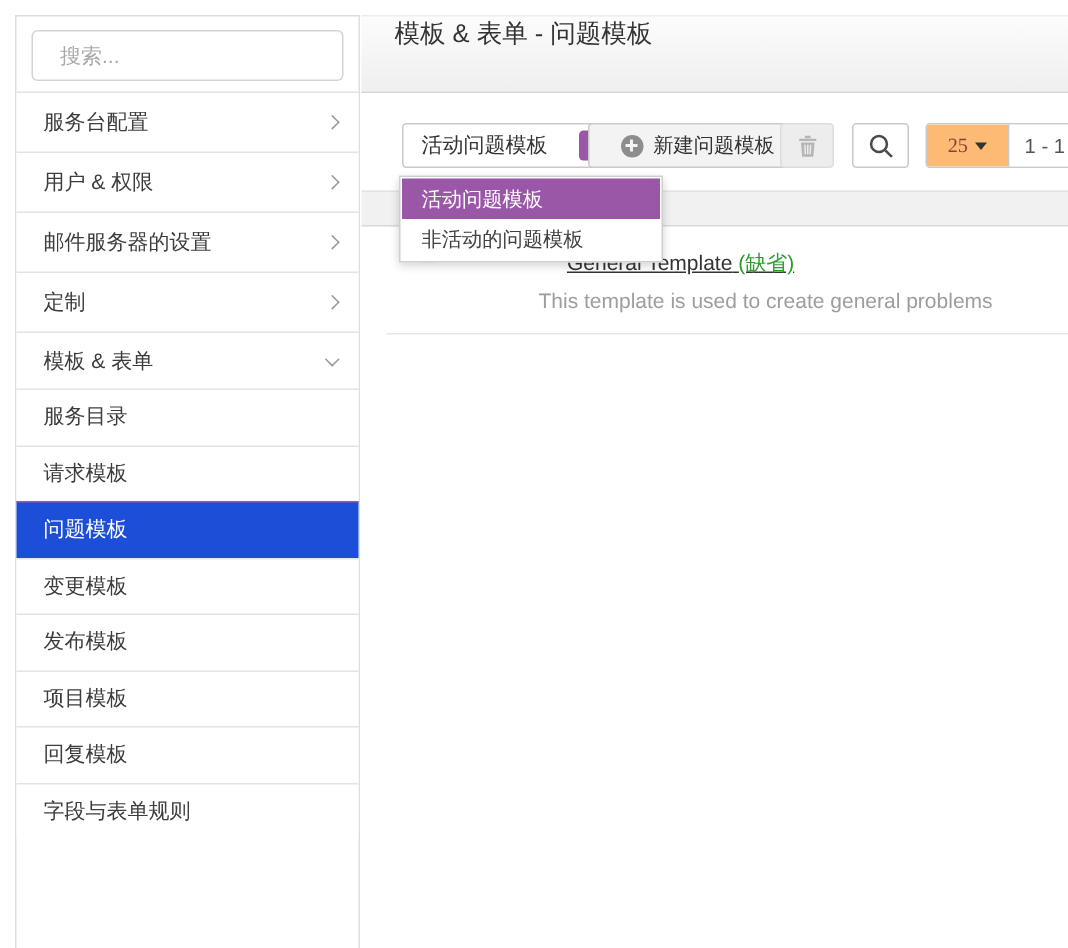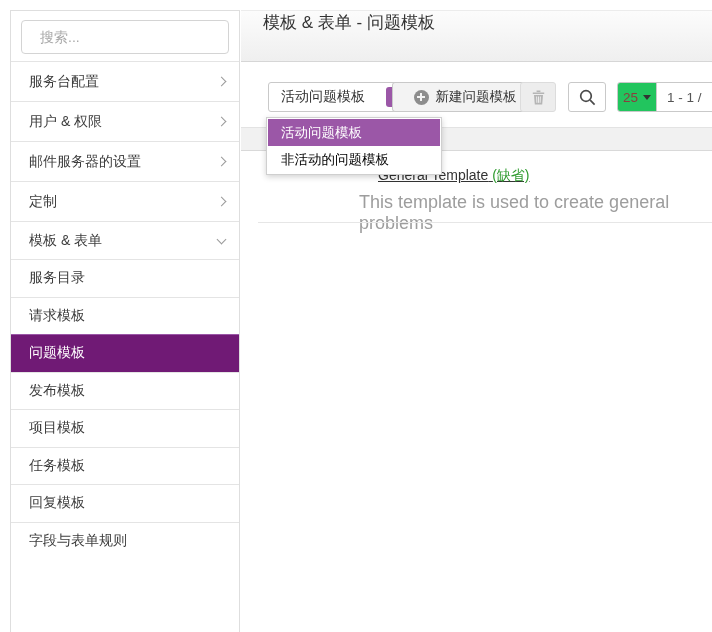--- a/index.html
+++ b/index.html
@@ -14,21 +14,21 @@
                 border:1px solid #d4d4d4; border-radius:4px; padding:0 10px; background:#fff; }
   .search-box input { border:none; outline:none; flex:1; font-size:14px; color:#444;
                       font-family:inherit; background:transparent; }
   .search-box input::placeholder { color:#a9a9a9; }
 
   .nav-item { display:flex; align-items:center; justify-content:space-between;
               padding:0 14px 0 18px; border-top:1px solid #e4e4e4;
               font-size:14px; color:#3c3c3c; cursor:pointer; background:#fff; }
   .nav-top { height:40px; }
   .nav-sub { height:37.5px;align-items:center; }
-  .nav-item.active { background:#701a75; color:#fff; border-top-color:#9b57a7; }
+  .nav-item.active { background:#1d4ed8; color:#fff; border-top-color:#9b57a7; }
 
   .chev { width:7px; height:7px; border-right:1.6px solid #9a9a9a;
           border-bottom:1.6px solid #9a9a9a; display:inline-block; }
   .chev-right { transform:rotate(-45deg); }
   .chev-down  { transform:rotate(45deg); margin-top:-3px; }
 
   
   .titlebar { position:absolute; left:241px; top:10px; width:471px; height:52px;
               background:linear-gradient(#fcfcfc,#efefef);
               border-top:1px solid #ececec; border-bottom:1px solid #d6d6d6;
@@ -50,49 +50,49 @@
   .plus-circle { width:15px; height:15px; border-radius:50%; background:#8d8d8d; position:relative; }
   .plus-circle::before, .plus-circle::after { content:""; position:absolute; background:#f3f3f3; }
   .plus-circle::before { left:3.5px; top:6.6px; width:8px; height:1.8px; }
   .plus-circle::after  { left:6.6px; top:3.5px; width:1.8px; height:8px; }
 
   .trash-btn  { left:520px; width:36px; background:#ededed; border-color:#dcdcdc; cursor:default; }
   .search-btn { left:568px; width:38px; }
 
   .pager { position:absolute; left:617px; top:82px; height:30px; display:flex;
            border:1px solid #c9c9c9; border-radius:3px; overflow:hidden; }
-  .pager-size { width:39px; background:#22c55e; border-right:1px solid #c9c9c9;
+  .pager-size { width:55px; background:#fdba74; border-right:1px solid #c9c9c9;
                 display:flex; align-items:center; justify-content:center; gap:5px;
-                font-size:13.5px; color:#8b3e3e; cursor:pointer; }
+                font-size:13.5px; color:#8b3e3e; cursor:pointer;font-family:Liberation Serif, serif; }
   .caret-down-dark { width:0; height:0; border-left:4px solid transparent;
                 border-right:4px solid transparent; border-top:5px solid #333; }
   .pager-range { width:85px; background:#fff; display:flex; align-items:center;
                  padding:0 10px; font-size:13.5px; color:#555; white-space:nowrap; }
 
   .list-header { position:absolute; left:241px; top:127px; width:471px; height:24px;
                  background:#f1f1f1; border-top:1px solid #e3e3e3; border-bottom:1px solid #d9d9d9; }
 
   .row-checkbox { position:absolute; left:280px; top:162px; width:13px; height:13px;
                   border:1px solid #b7b7b7; border-radius:2px; background:#fff; cursor:pointer; }
   .row-icon-gray   { position:absolute; left:316px; top:161px; width:15px; height:13px;
                      background:#b9b9b9; border-radius:2px; }
   .row-icon-orange { position:absolute; left:356px; top:161px; width:13px; height:13px;
                      background:#e0a23e; border-radius:2px; }
   .row-name { position:absolute; left:378px; top:167px; font-size:14px; color:#333;text-decoration:underline; }
   .row-badge { color:#2e9b2e; }
-  .row-desc { position:absolute; left:359px; top:192px; font-size:18px; color:#9d9d9d; }
+  .row-desc { position:absolute; left:359px; top:192px; font-size:14px; color:#9d9d9d; }
   .row-divider { position:absolute; left:258px; top:222px; width:454px; height:0;
                  border-top:1px solid #e6e6e6; }
 
   
   .dropdown-menu { position:absolute; left:266px; top:117px; width:176px; z-index:20;
                    background:#fff; border:1px solid #cfcfcf;
                    box-shadow:0 2px 6px rgba(0,0,0,0.18); padding:1px; }
   .dropdown-item { height:27px; display:flex; align-items:center; padding-left:13px;
-                   font-size:13.5px; color:#000000; cursor:pointer; }
+                   font-size:13.5px; color:#404040; cursor:pointer; }
   .dropdown-item.selected { background:#9b57a7; color:#fff; }
 </style>
 </head>
 <body>
 
 <div class="sidebar">
   <div class="search-wrap">
     <div class="search-box">
       <svg width="15" height="15" viewBox="0 0 16 16">
         <circle cx="6.5" cy="6.5" r="4.8" fill="none" stroke="#9a9a9a" stroke-width="1.6"></circle>
@@ -126,27 +126,27 @@
   <div class="nav-item nav-sub">
     <span>服务目录</span>
   </div>
   <div class="nav-item nav-sub">
     <span>请求模板</span>
   </div>
   <div class="nav-item nav-sub active">
     <span>问题模板</span>
   </div>
   <div class="nav-item nav-sub">
+    <span>变更模板</span>
+  </div>
+  <div class="nav-item nav-sub">
     <span>发布模板</span>
   </div>
   <div class="nav-item nav-sub">
     <span>项目模板</span>
-  </div>
-  <div class="nav-item nav-sub">
-    <span>任务模板</span>
   </div>
   <div class="nav-item nav-sub">
     <span>回复模板</span>
   </div>
   <div class="nav-item nav-sub">
     <span>字段与表单规则</span>
   </div>
 </div>
 
 <div class="titlebar">

